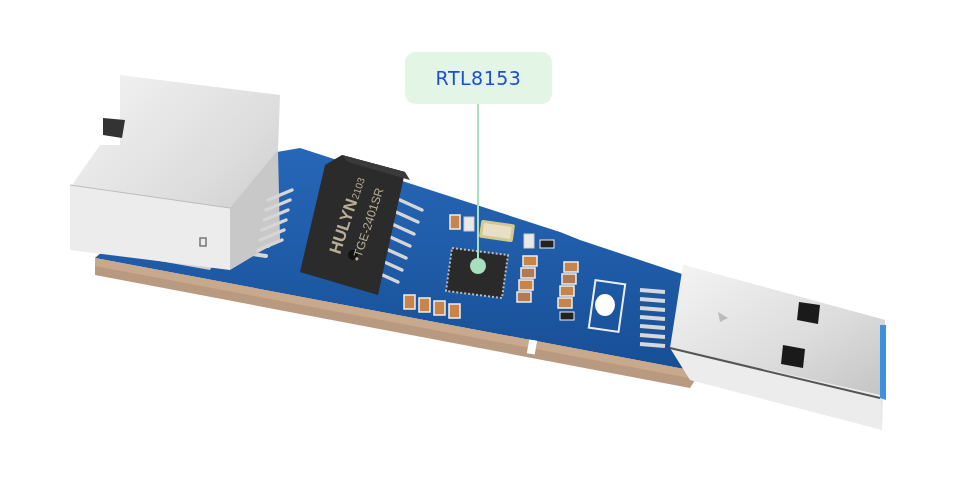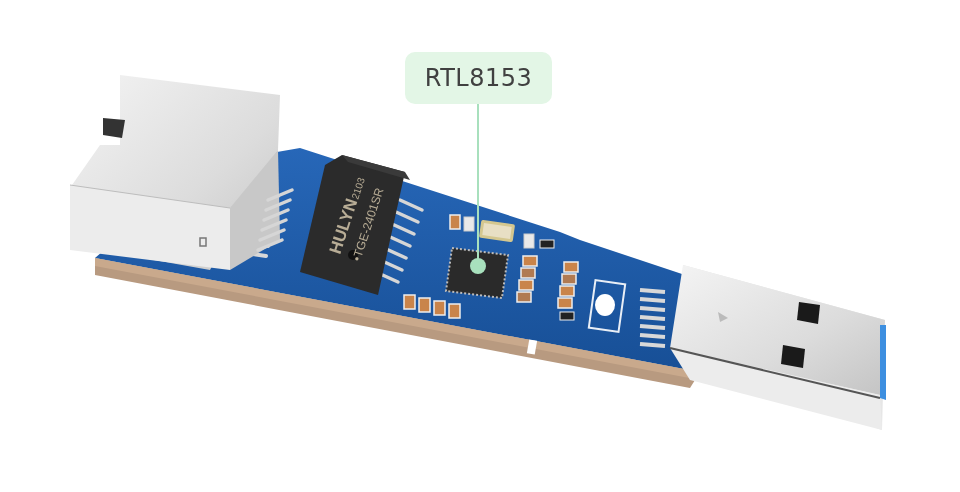--- a/index.html
+++ b/index.html
@@ -3,21 +3,21 @@
   <meta charset="utf-8">
   <style>
     html, body { margin: 0; padding: 0; background: #ffffff; }
     body { width: 960px; height: 492px; overflow: hidden; position: relative; font-family: "Liberation Sans", sans-serif; }
     .stage { position: absolute; left: 0; top: 0; width: 960px; height: 492px; }
     .callout-box {
       position: absolute; left: 405px; top: 52px; width: 147px; height: 52px;
       background: #e3f6e6; border-radius: 10px;
       display: flex; align-items: center; justify-content: center;
     }
-    .callout-text { color: #404040; font-size: 24px; letter-spacing: 0.5px; font-family: "DejaVu Sans", sans-serif; }
+    .callout-text { color: #1d4ed8; font-size: 19px; letter-spacing: 0.5px; font-family: "DejaVu Sans", sans-serif; }
     svg { position: absolute; left: 0; top: 0; }
   </style>
 </head>
 <body>
 
 <div class="stage">
   <svg width="960" height="492" viewBox="0 0 960 492">
     <defs>
       <linearGradient id="metalG" x1="0" y1="0" x2="1" y2="1">
         <stop offset="0" stop-color="#f4f4f4"></stop>

